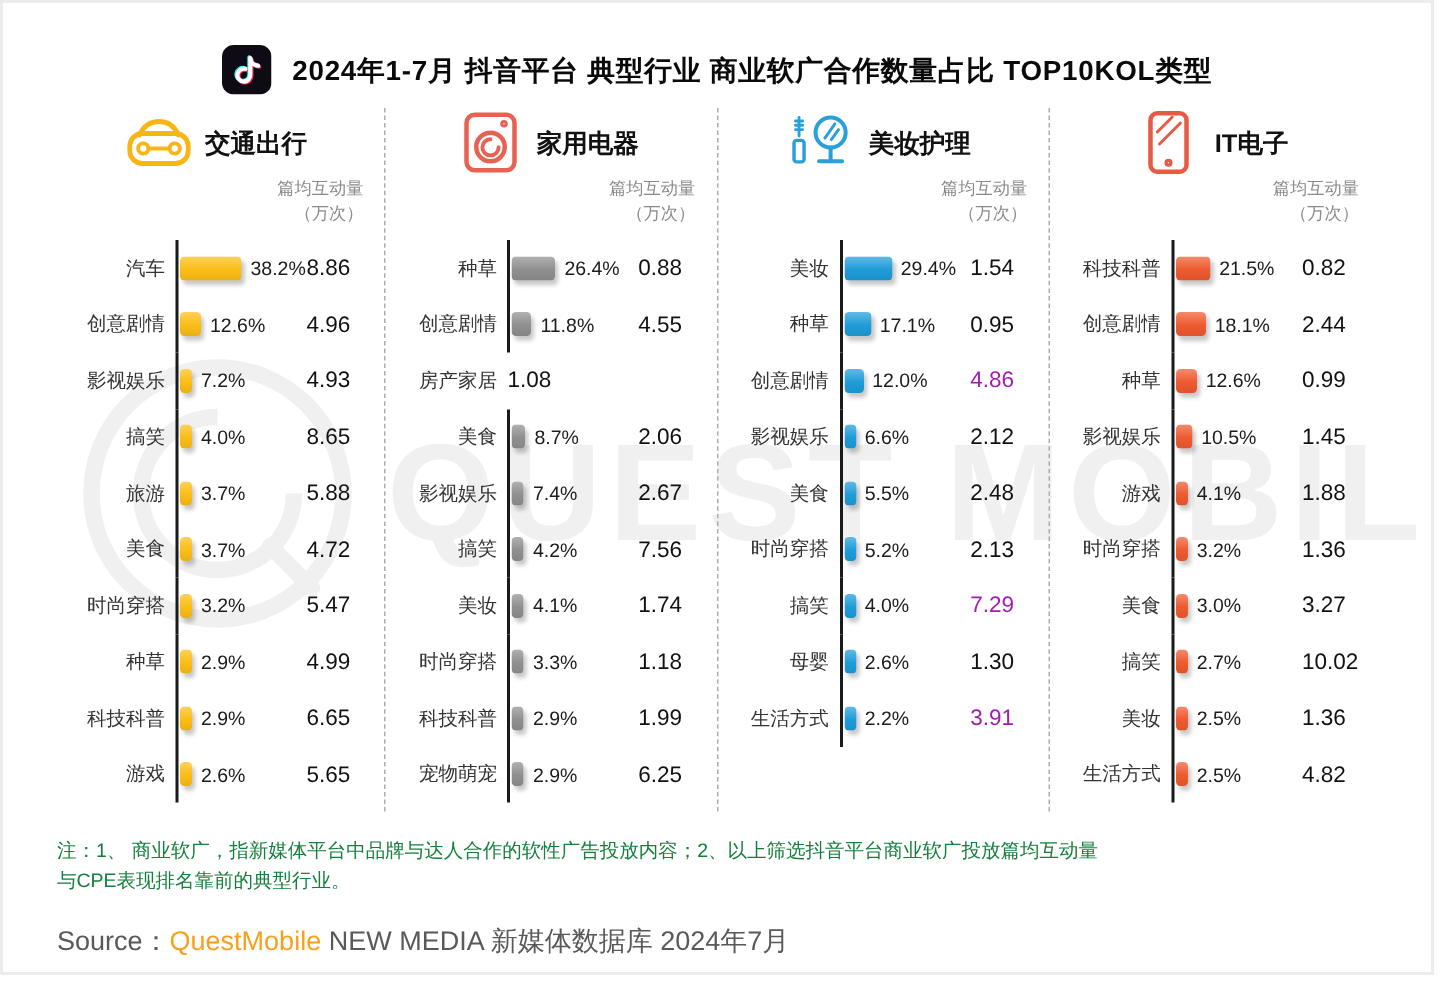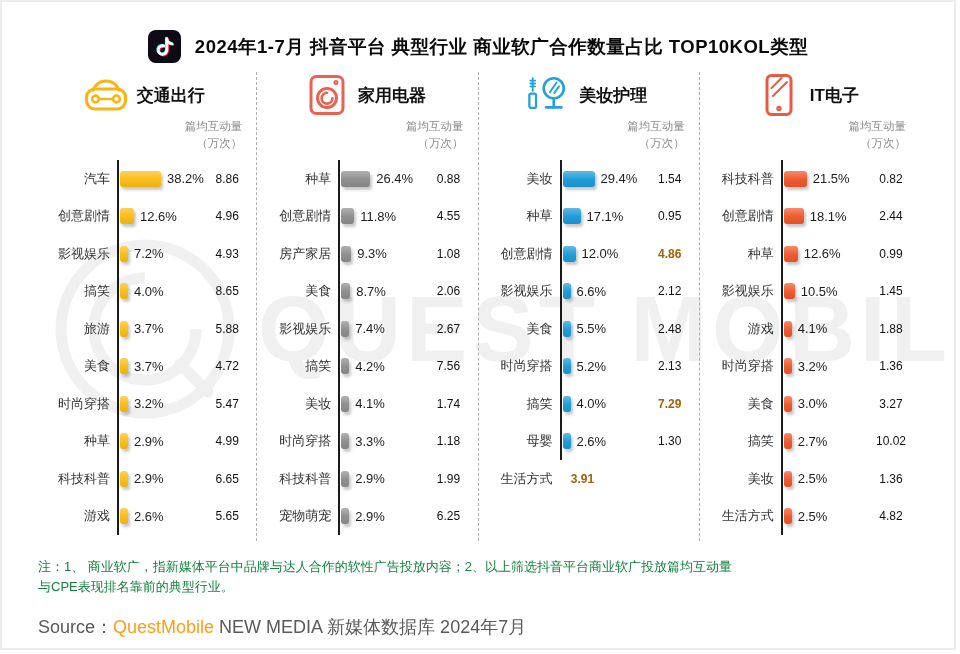--- a/index.html
+++ b/index.html
@@ -23,22 +23,22 @@
   .icon-host{display:flex;align-items:center;justify-content:center;width:44px;height:42px;}
   .unit{height:40px;text-align:right;padding-right:8px;font-size:11.5px;color:#8a8a8a;line-height:1.45;margin-bottom:2px;}
 
   .rows{display:flex;flex-direction:column;}
   .row{display:flex;align-items:center;height:37.5px;}
   .row-label{width:72px;flex:none;text-align:right;padding-right:7px;font-size:13px;color:#333;white-space:nowrap;}
   .bar-area{flex:1;align-self:stretch;display:flex;align-items:center;border-left:2px solid #1a1a1a;padding-left:1px;min-width:0;}
   .bar{height:16px;flex:none;border-radius:3px;box-shadow:2px 3px 3px rgba(0,0,0,.22);
        background-image:linear-gradient(180deg,rgba(255,255,255,.30),rgba(255,255,255,0) 55%,rgba(0,0,0,.07));}
   .pct{margin-left:6px;font-size:13px;color:#1c1c1c;white-space:nowrap;}
-  .row-value{width:46px;flex:none;text-align:center;font-size:12px;color:#111;white-space:nowrap;}
-  .row-value.red{color:#a16207;font-weight:bold;}
+  .row-value{width:46px;flex:none;text-align:left;font-size:15px;color:#111;white-space:nowrap;}
+  .row-value.red{color:#a21caf;}
 
   
   .note{position:relative;z-index:1;margin:16px 34px 0 36px;font-size:13px;color:#15803d;line-height:1.55;}
   .source{position:relative;z-index:1;margin:18px 34px 0 36px;font-size:18px;color:#595959;}
   .source .brand{color:#f9a01b;}
   svg{display:block;}
 </style>
 </head>
 <body>
 
@@ -199,24 +199,20 @@
           <div class="row">
             <div class="row-label">创意剧情</div>
             <div class="bar-area">
               <div class="bar" style="width: 13px; background-color: rgb(143, 143, 143);"></div>
               <span class="pct">11.8%</span>
             </div>
             <div class="row-value">4.55</div>
           </div>
           <div class="row">
             <div class="row-label">房产家居</div>
-            <div class="bar-area">
-              <div class="bar" style="width: 10px; background-color: rgb(143, 143, 143);"></div>
-              <span class="pct">9.3%</span>
-            </div>
             <div class="row-value">1.08</div>
           </div>
           <div class="row">
             <div class="row-label">美食</div>
             <div class="bar-area">
               <div class="bar" style="width: 9px; background-color: rgb(143, 143, 143);"></div>
               <span class="pct">8.7%</span>
             </div>
             <div class="row-value">2.06</div>
           </div>
@@ -350,20 +346,24 @@
           <div class="row">
             <div class="row-label">母婴</div>
             <div class="bar-area">
               <div class="bar" style="width: 8px; background-color: rgb(31, 156, 216);"></div>
               <span class="pct">2.6%</span>
             </div>
             <div class="row-value">1.30</div>
           </div>
           <div class="row">
             <div class="row-label">生活方式</div>
+            <div class="bar-area">
+              <div class="bar" style="width: 8px; background-color: rgb(31, 156, 216);"></div>
+              <span class="pct">2.2%</span>
+            </div>
             <div class="row-value red">3.91</div>
           </div>
         </div>
   </section>
 
   <section class="col">
     <div class="col-header">
       <span class="icon-host">
   <svg width="32" height="44" viewBox="0 0 32 44" fill="none" stroke-linecap="round" stroke="#E75A44">
     <rect x="4" y="2.5" width="24" height="39" rx="4.5" stroke-width="3"></rect>

